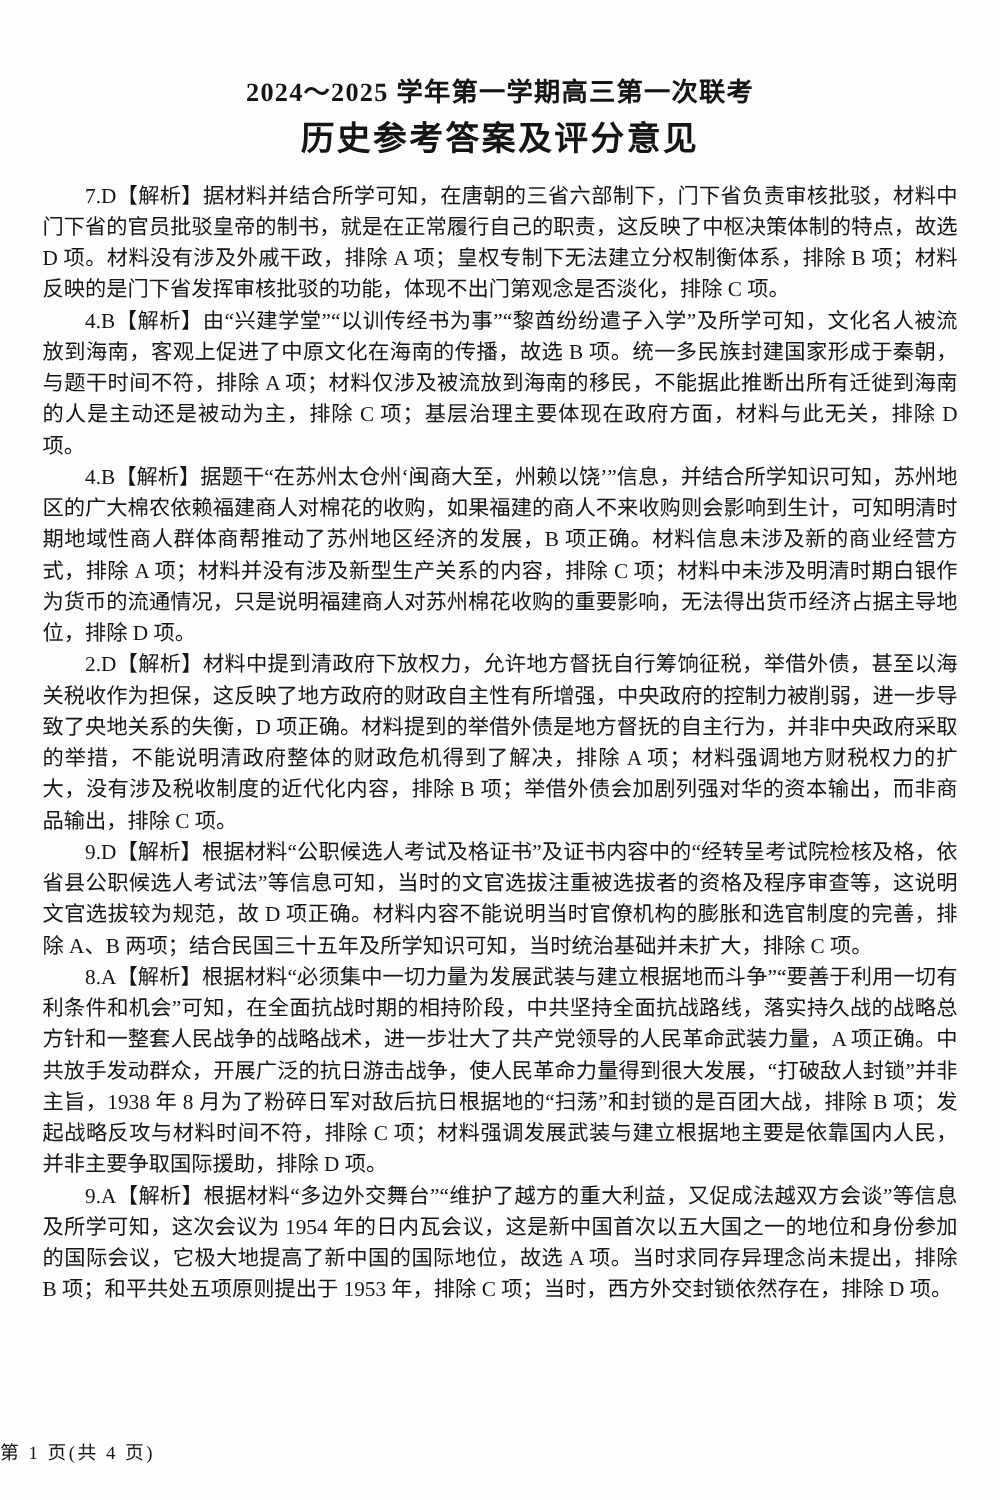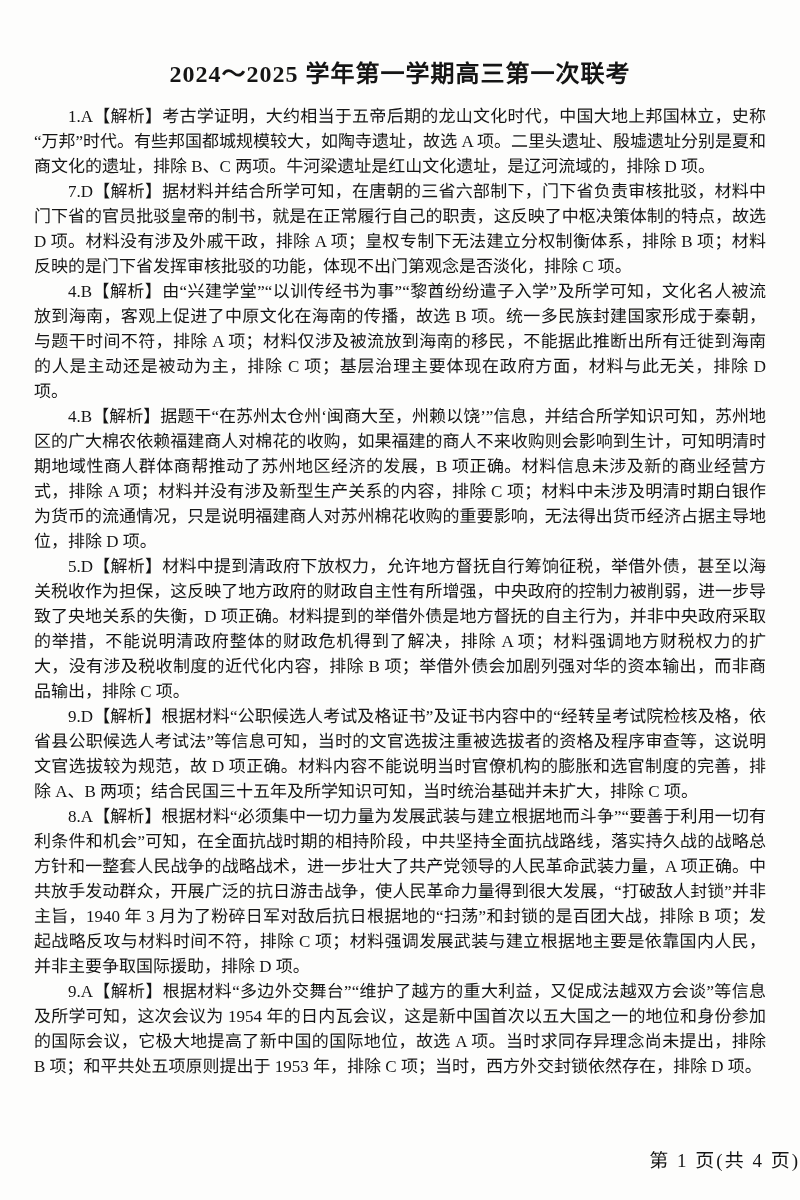--- a/index.html
+++ b/index.html
@@ -16,21 +16,21 @@
     color: #151515;
     font-family: "Liberation Serif", "DejaVu Serif", serif;
     overflow: hidden;
     box-sizing: border-box;
   }
   .header {
     padding-top: 58px;
     text-align: center;
   }
   .title-line1 {
-    font-size: 24px;
+    font-size: 21px;
     font-weight: 600;
     letter-spacing: 1px;
     line-height: 32px;
     margin: 0;
   }
   .title-line2 {
     font-size: 27px;
     font-weight: 700;
     letter-spacing: 2px;
     line-height: 38px;
@@ -46,39 +46,39 @@
   .content p {
     margin: 0;
     text-indent: 2em;
     font-weight: 500;
   }
   .footer {
     position: absolute;
     left: 0;
     right: 0;
     bottom: 28px;
-    text-align: right;
-    font-size: 19px;
+    text-align: left;
+    font-size: 15px;
     letter-spacing: 2px;
   }
 </style>
 </head>
 <body>
 
 <div class="page">
   <div class="header">
     <h1 class="title-line1">2024～2025 学年第一学期高三第一次联考</h1>
+    <h2 class="title-line2">历史参考答案及评分意见</h2>
   </div>
 
   <div class="content">
-    <p>1.A【解析】考古学证明，大约相当于五帝后期的龙山文化时代，中国大地上邦国林立，史称“万邦”时代。有些邦国都城规模较大，如陶寺遗址，故选 A 项。二里头遗址、殷墟遗址分别是夏和商文化的遗址，排除 B、C 两项。牛河梁遗址是红山文化遗址，是辽河流域的，排除 D 项。</p>
     <p>7.D【解析】据材料并结合所学可知，在唐朝的三省六部制下，门下省负责审核批驳，材料中门下省的官员批驳皇帝的制书，就是在正常履行自己的职责，这反映了中枢决策体制的特点，故选 D 项。材料没有涉及外戚干政，排除 A 项；皇权专制下无法建立分权制衡体系，排除 B 项；材料反映的是门下省发挥审核批驳的功能，体现不出门第观念是否淡化，排除 C 项。</p>
     <p>4.B【解析】由“兴建学堂”“以训传经书为事”“黎酋纷纷遣子入学”及所学可知，文化名人被流放到海南，客观上促进了中原文化在海南的传播，故选 B 项。统一多民族封建国家形成于秦朝，与题干时间不符，排除 A 项；材料仅涉及被流放到海南的移民，不能据此推断出所有迁徙到海南的人是主动还是被动为主，排除 C 项；基层治理主要体现在政府方面，材料与此无关，排除 D 项。</p>
     <p>4.B【解析】据题干“在苏州太仓州‘闽商大至，州赖以饶’”信息，并结合所学知识可知，苏州地区的广大棉农依赖福建商人对棉花的收购，如果福建的商人不来收购则会影响到生计，可知明清时期地域性商人群体商帮推动了苏州地区经济的发展，B 项正确。材料信息未涉及新的商业经营方式，排除 A 项；材料并没有涉及新型生产关系的内容，排除 C 项；材料中未涉及明清时期白银作为货币的流通情况，只是说明福建商人对苏州棉花收购的重要影响，无法得出货币经济占据主导地位，排除 D 项。</p>
-    <p>5.D【解析】材料中提到清政府下放权力，允许地方督抚自行筹饷征税，举借外债，甚至以海关税收作为担保，这反映了地方政府的财政自主性有所增强，中央政府的控制力被削弱，进一步导致了央地关系的失衡，D 项正确。材料提到的举借外债是地方督抚的自主行为，并非中央政府采取的举措，不能说明清政府整体的财政危机得到了解决，排除 A 项；材料强调地方财税权力的扩大，没有涉及税收制度的近代化内容，排除 B 项；举借外债会加剧列强对华的资本输出，而非商品输出，排除 C 项。</p>
+    <p>2.D【解析】材料中提到清政府下放权力，允许地方督抚自行筹饷征税，举借外债，甚至以海关税收作为担保，这反映了地方政府的财政自主性有所增强，中央政府的控制力被削弱，进一步导致了央地关系的失衡，D 项正确。材料提到的举借外债是地方督抚的自主行为，并非中央政府采取的举措，不能说明清政府整体的财政危机得到了解决，排除 A 项；材料强调地方财税权力的扩大，没有涉及税收制度的近代化内容，排除 B 项；举借外债会加剧列强对华的资本输出，而非商品输出，排除 C 项。</p>
     <p>9.D【解析】根据材料“公职候选人考试及格证书”及证书内容中的“经转呈考试院检核及格，依省县公职候选人考试法”等信息可知，当时的文官选拔注重被选拔者的资格及程序审查等，这说明文官选拔较为规范，故 D 项正确。材料内容不能说明当时官僚机构的膨胀和选官制度的完善，排除 A、B 两项；结合民国三十五年及所学知识可知，当时统治基础并未扩大，排除 C 项。</p>
-    <p>8.A【解析】根据材料“必须集中一切力量为发展武装与建立根据地而斗争”“要善于利用一切有利条件和机会”可知，在全面抗战时期的相持阶段，中共坚持全面抗战路线，落实持久战的战略总方针和一整套人民战争的战略战术，进一步壮大了共产党领导的人民革命武装力量，A 项正确。中共放手发动群众，开展广泛的抗日游击战争，使人民革命力量得到很大发展，“打破敌人封锁”并非主旨，1940 年 3 月为了粉碎日军对敌后抗日根据地的“扫荡”和封锁的是百团大战，排除 B 项；发起战略反攻与材料时间不符，排除 C 项；材料强调发展武装与建立根据地主要是依靠国内人民，并非主要争取国际援助，排除 D 项。</p>
+    <p>8.A【解析】根据材料“必须集中一切力量为发展武装与建立根据地而斗争”“要善于利用一切有利条件和机会”可知，在全面抗战时期的相持阶段，中共坚持全面抗战路线，落实持久战的战略总方针和一整套人民战争的战略战术，进一步壮大了共产党领导的人民革命武装力量，A 项正确。中共放手发动群众，开展广泛的抗日游击战争，使人民革命力量得到很大发展，“打破敌人封锁”并非主旨，1938 年 8 月为了粉碎日军对敌后抗日根据地的“扫荡”和封锁的是百团大战，排除 B 项；发起战略反攻与材料时间不符，排除 C 项；材料强调发展武装与建立根据地主要是依靠国内人民，并非主要争取国际援助，排除 D 项。</p>
     <p>9.A【解析】根据材料“多边外交舞台”“维护了越方的重大利益，又促成法越双方会谈”等信息及所学可知，这次会议为 1954 年的日内瓦会议，这是新中国首次以五大国之一的地位和身份参加的国际会议，它极大地提高了新中国的国际地位，故选 A 项。当时求同存异理念尚未提出，排除 B 项；和平共处五项原则提出于 1953 年，排除 C 项；当时，西方外交封锁依然存在，排除 D 项。</p>
 
   </div>
 
   <div class="footer">第 1 页(共 4 页)</div>
 </div>
 
 </body></html>

